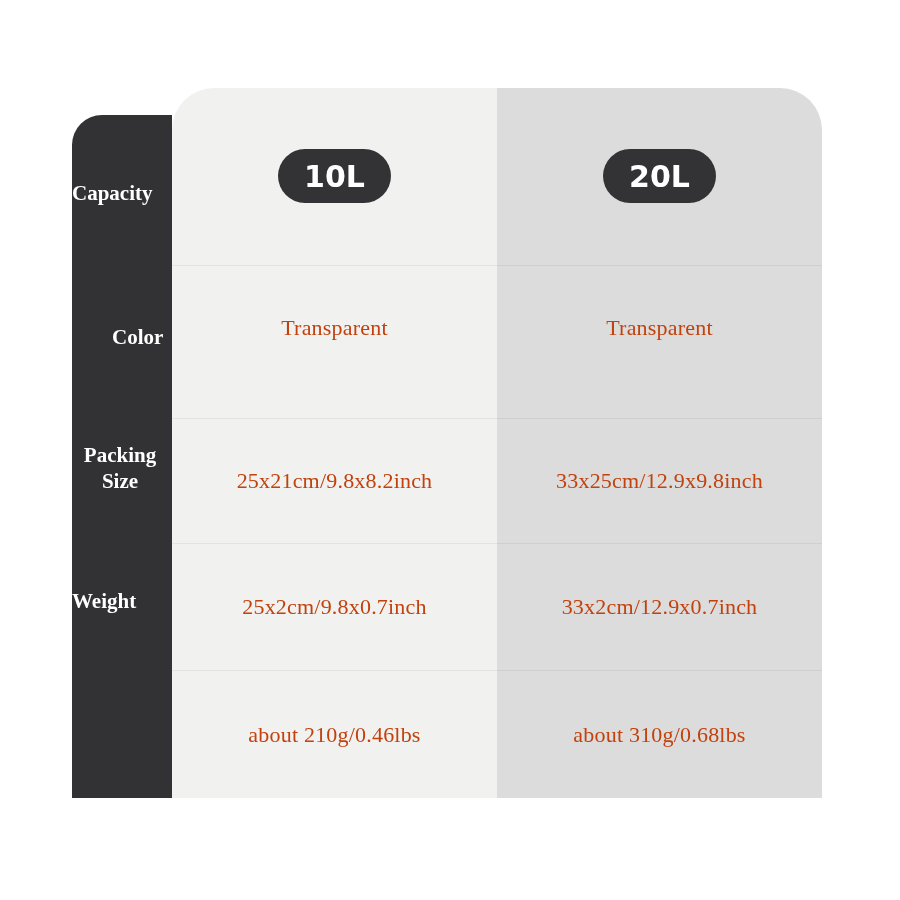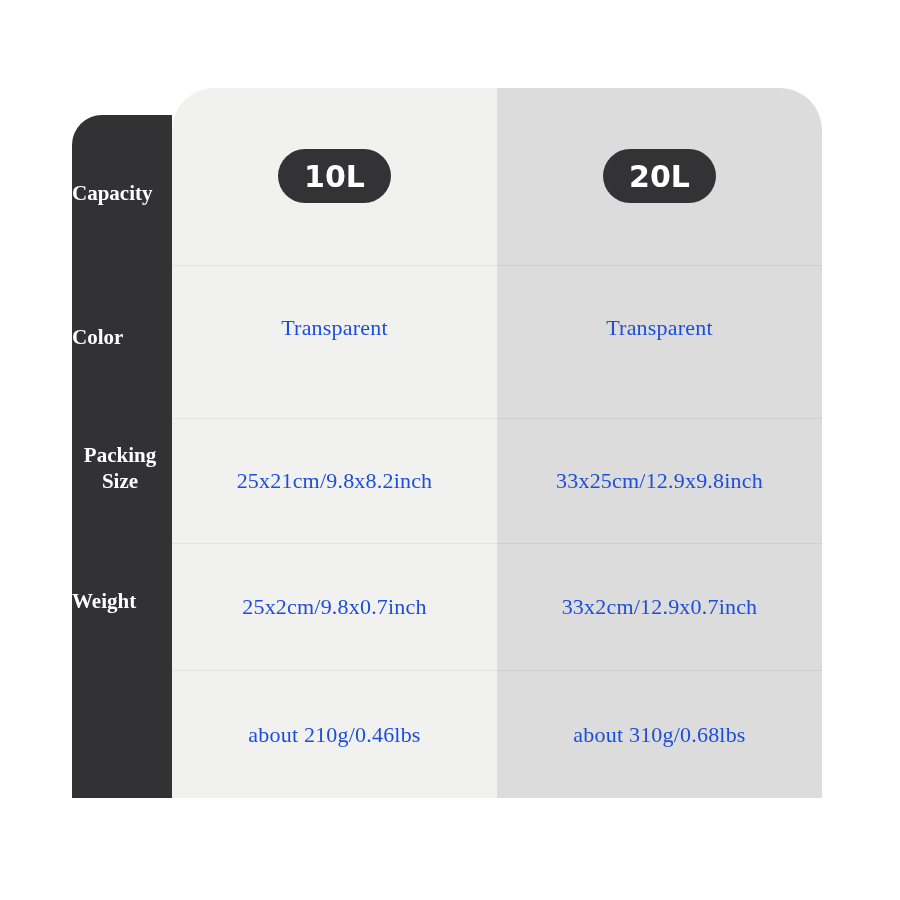--- a/index.html
+++ b/index.html
@@ -37,21 +37,21 @@
     text-align: center;
   }
   .side-cell span {
     color: #ffffff;
     font-weight: bold;
     font-size: 21px;
     line-height: 1.22;
     max-width: 96px;
   }
   .s0 { height: 157px; }
-  .s1 { height: 131px; }
+  .s1 { height: 131px; margin-left: 40px; }
   .s2 { height: 130px; }
   .s3 { height: 132px; }
   .s4 { height: 133px; }
   
   .card {
     position: absolute;
     left: 172px;
     top: 88px;
     width: 650px;
     height: 870px;
@@ -76,21 +76,21 @@
   }
   .col-1 .cell + .cell { border-top: 1px solid #e3e3e1; }
   .col-2 .cell + .cell { border-top: 1px solid #cfcfce; }
   .r0 { height: 184px; }
   .r1 { height: 130px; }
   .r2 { height: 129px; margin-top: 27px; }
   .r3 { height: 131px; }
   .r4 { height: 132px; }
   .cell .value {
     font-size: 22px;
-    color: #1d4ed8;
+    color: #c2410c;
     letter-spacing: 0.2px;
   }
   
   .pill {
     display: flex;
     align-items: center;
     justify-content: center;
     min-width: 113px;
     height: 54px;
     border-radius: 28px;

